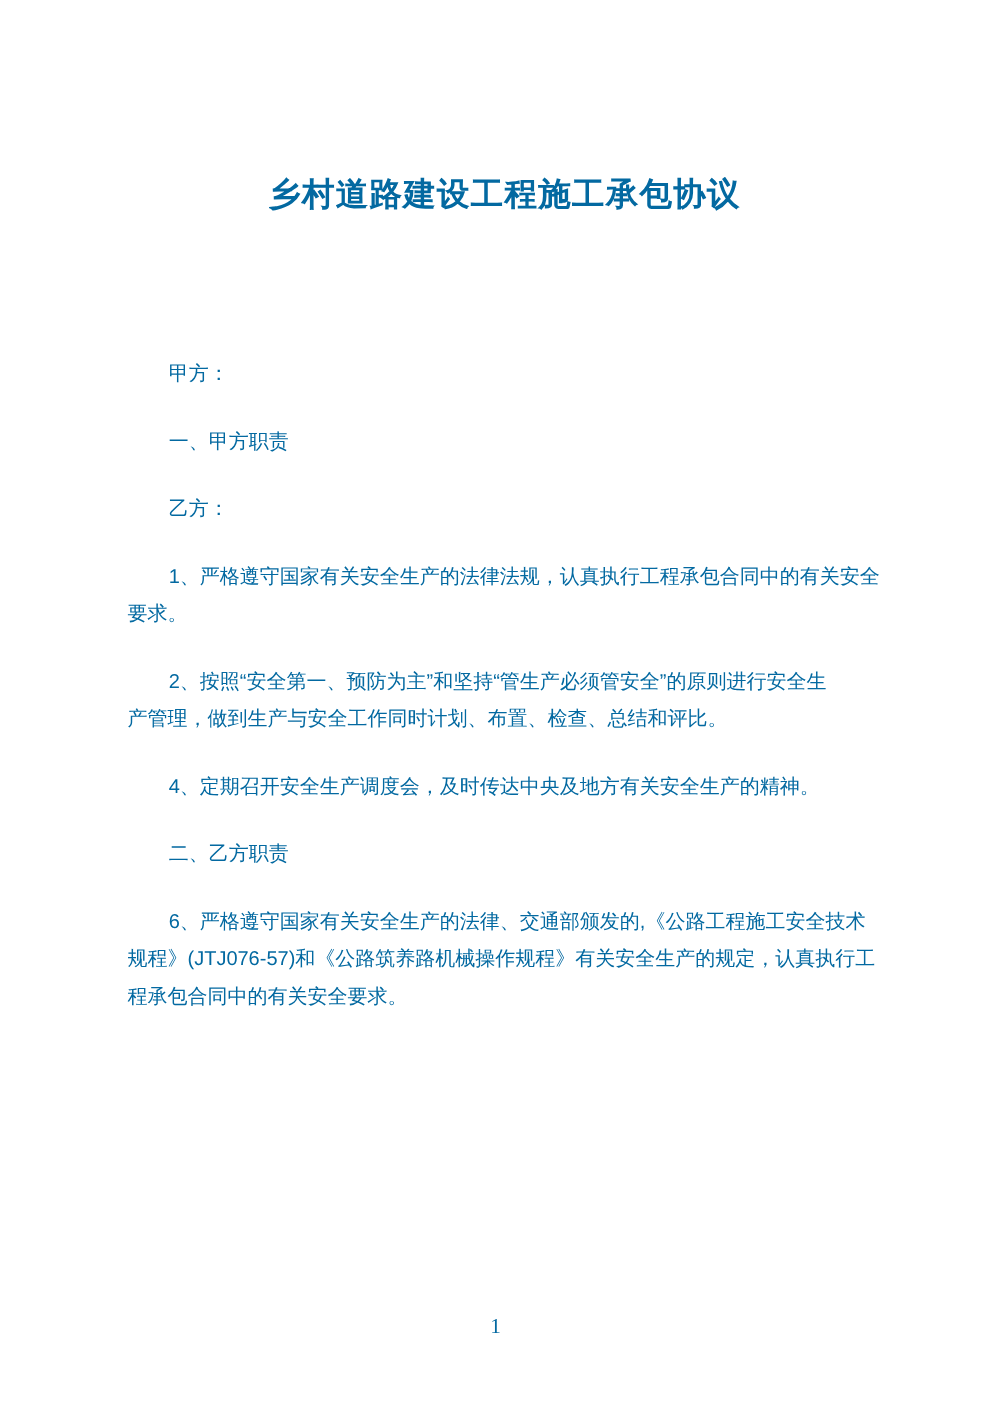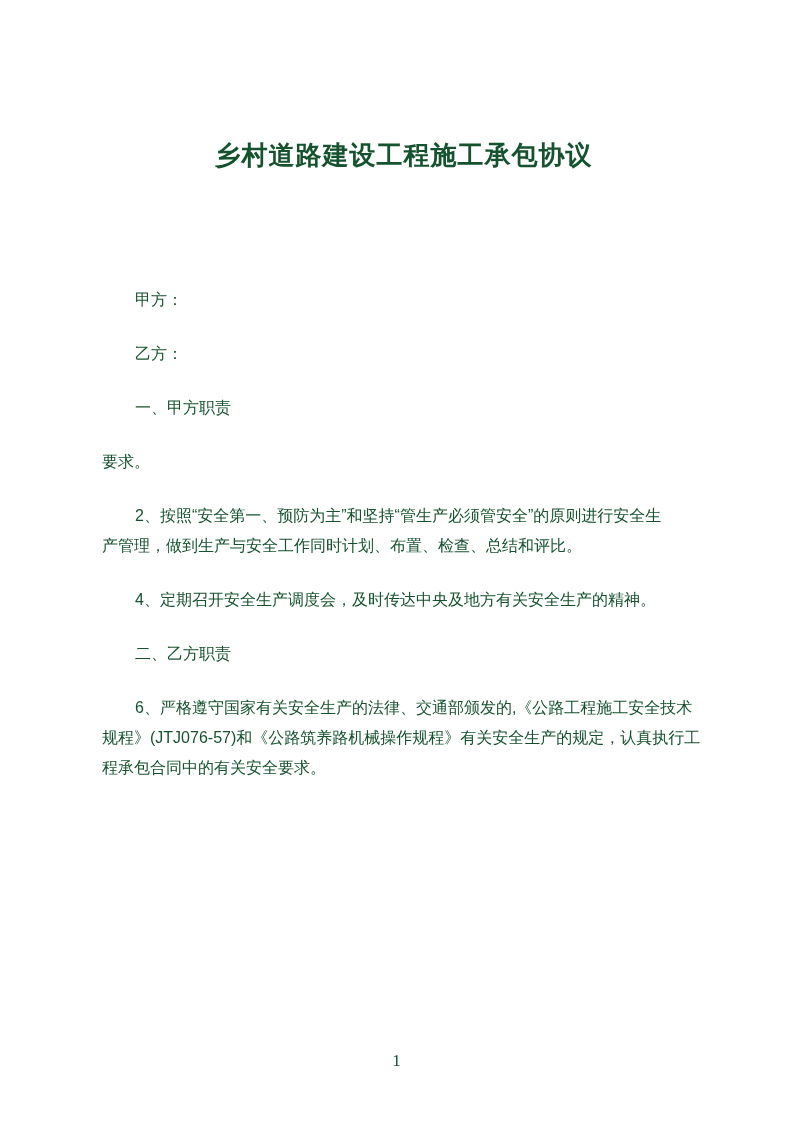--- a/index.html
+++ b/index.html
@@ -6,21 +6,21 @@
     margin: 0;
     padding: 0;
     background: #ffffff;
   }
   .page {
     position: relative;
     width: 793px;
     height: 1122px;
     margin: 0 auto;
     background: #ffffff;
-    color: #14532d;
+    color: #0369a1;
     overflow: hidden;
     font-family: "Liberation Sans", "DejaVu Sans", sans-serif;
   }
   .content {
     position: absolute;
     top: 0;
     left: 102px;
     right: 88px;
   }
   .doc-title {
@@ -57,27 +57,28 @@
 </head>
 <body>
 
 <div class="page">
   <div class="content">
     <h1 class="doc-title">乡村道路建设工程施工承包协议</h1>
     <div>
         <div class="block party">
           <div class="line first">甲方：</div>
         </div>
+        <div class="block heading">
+          <div class="line first">一、甲方职责</div>
+        </div>
         <div class="block party">
           <div class="line first">乙方：</div>
         </div>
-        <div class="block heading">
-          <div class="line first">一、甲方职责</div>
-        </div>
         <div class="block para">
+          <div class="line first">1、严格遵守国家有关安全生产的法律法规，认真执行工程承包合同中的有关安全</div>
           <div class="line">要求。</div>
         </div>
         <div class="block para">
           <div class="line first">2、按照“安全第一、预防为主”和坚持“管生产必须管安全”的原则进行安全生</div>
           <div class="line">产管理，做到生产与安全工作同时计划、布置、检查、总结和评比。</div>
         </div>
         <div class="block para">
           <div class="line first">4、定期召开安全生产调度会，及时传达中央及地方有关安全生产的精神。</div>
         </div>
         <div class="block heading">

